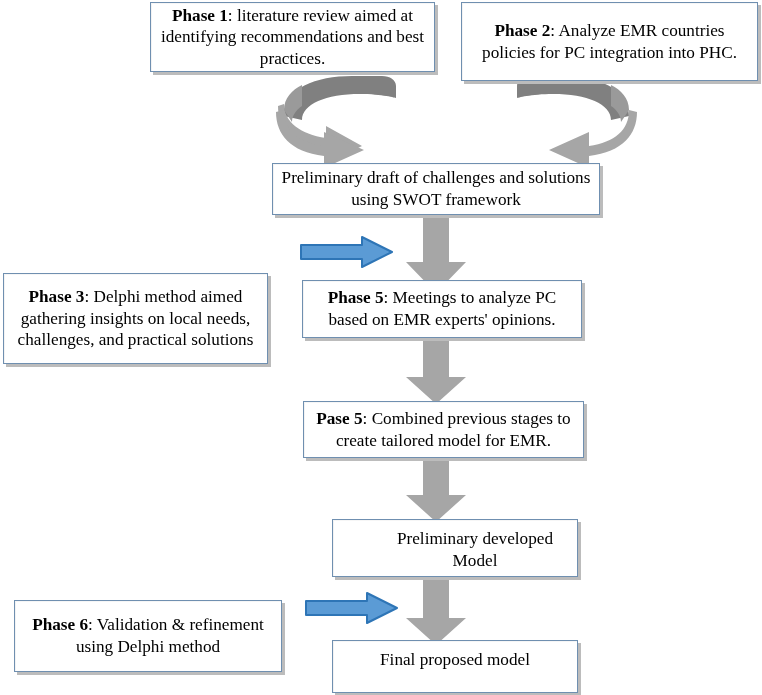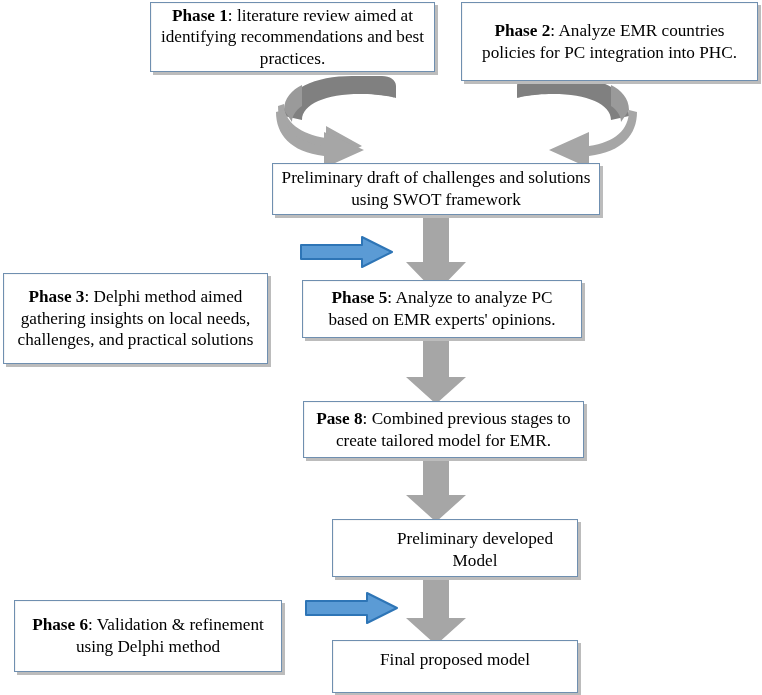--- a/index.html
+++ b/index.html
@@ -154,25 +154,25 @@
 
   <div class="pbox" style="left:272px; top:163px; width:328px; height:52px;">
     <span class="txt"><b></b><span>Preliminary draft of challenges and solutions using SWOT framework</span></span>
   </div>
 
   <div class="pbox" style="left:3px; top:228px; width:265px; height:91px;margin-top:45px;">
     <span class="txt"><b>Phase 3</b><span>: Delphi method aimed gathering insights on local needs, challenges, and practical solutions</span></span>
   </div>
 
   <div class="pbox" style="left:302px; top:280px; width:280px; height:58px;">
-    <span class="txt"><b>Phase 5</b><span>: Analyze to analyze PC based on EMR experts' opinions.</span></span>
+    <span class="txt"><b>Phase 5</b><span>: Meetings to analyze PC based on EMR experts' opinions.</span></span>
   </div>
 
   <div class="pbox" style="left:303px; top:401px; width:281px; height:57px;">
-    <span class="txt"><b>Pase 8</b><span>: Combined previous stages to create tailored model for EMR.</span></span>
+    <span class="txt"><b>Pase 5</b><span>: Combined previous stages to create tailored model for EMR.</span></span>
   </div>
 
   <div class="pbox top-align" style="left:332px; top:519px; width:246px; height:58px;padding-left:48px;">
     <span class="txt"><b></b><span>Preliminary developed Model</span></span>
   </div>
 
   <div class="pbox" style="left:14px; top:600px; width:268px; height:72px;">
     <span class="txt"><b>Phase 6</b><span>: Validation &amp; refinement using Delphi method</span></span>
   </div>
 

